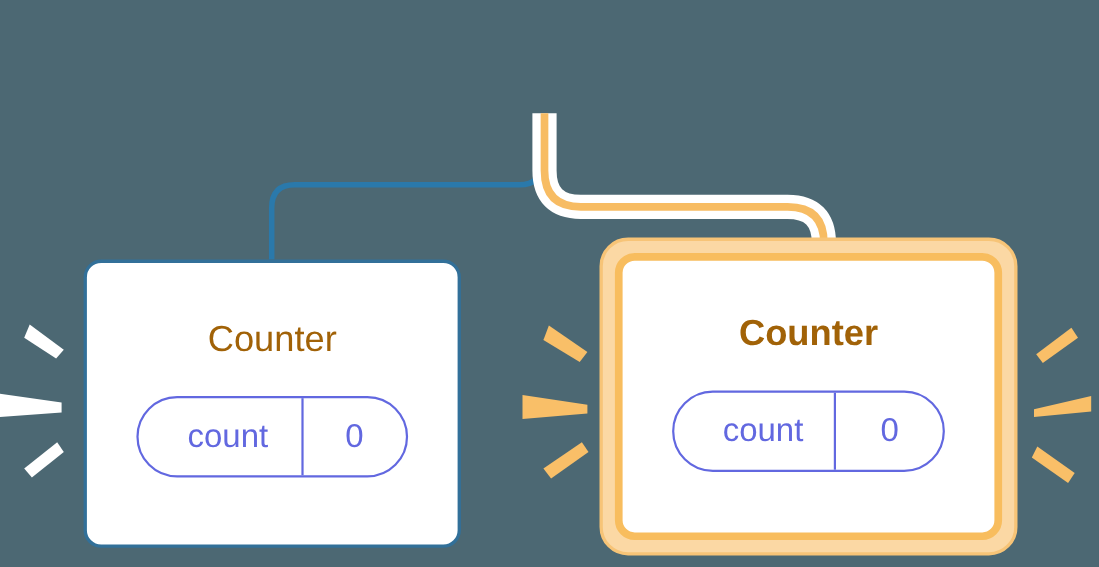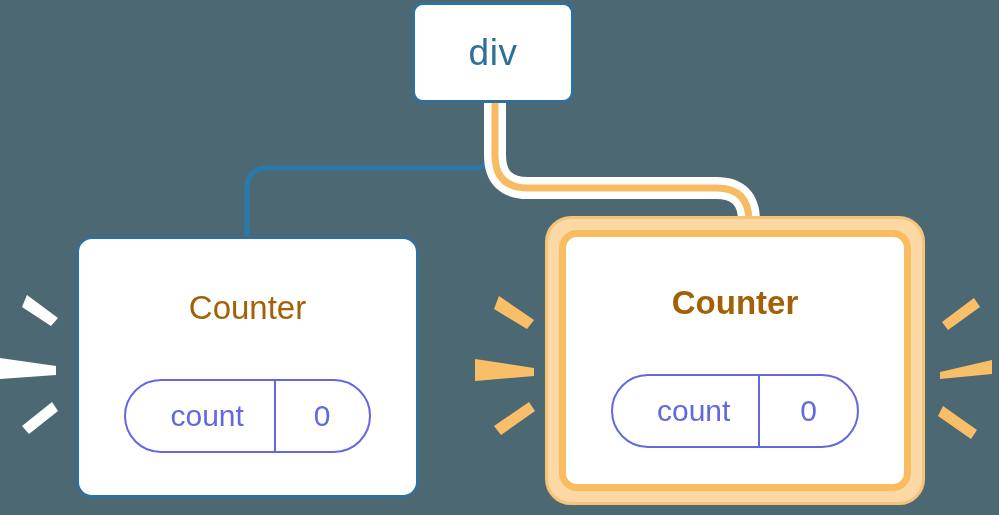--- a/index.html
+++ b/index.html
@@ -86,21 +86,21 @@
   .counter-title {
     font-size: 33px;
     color: #a16207;
     line-height: 1;
     margin-top: 52px;
   }
   .counter-title.bold { font-weight: bold; margin-top: 49px; }
 
   
   .pill {
-    margin-top: 55px;
+    margin-top: 36px;
     height: 74px;
     display: flex;
     align-items: stretch;
     border: 2px solid #6268e0;
     border-radius: 40px;
     box-sizing: border-box;
   }
   .pill-key, .pill-val {
     display: flex;
     align-items: center;
@@ -145,23 +145,20 @@
     <polygon points="7,79 66,88 66,96 7,101" fill="#f9bf68"></polygon>
     <polygon points="26,146 61,122 67,131 33,155" fill="#f9bf68"></polygon>
   </svg>
 
   <svg class="sparks" style="left:930px; top:280px;" width="69" height="170" viewBox="0 0 69 170" xmlns="http://www.w3.org/2000/svg">
     <polygon points="12,42 44,18 50,27 18,50" fill="#f9bf68"></polygon>
     <polygon points="10,92 62,80 62,94 10,99" fill="#f9bf68"></polygon>
     <polygon points="13,126 47,150 41,159 8,136" fill="#f9bf68"></polygon>
   </svg>
 
-  <div class="node node-div">
-    <span class="node-title">div</span>
-  </div>
 
   <div class="node node-counter-left">
     <span class="counter-title">Counter</span>
     <div class="pill">
       <span class="pill-key">count</span>
       <span class="pill-val">0</span>
     </div>
   </div>
 
   <div class="node node-counter-right">

